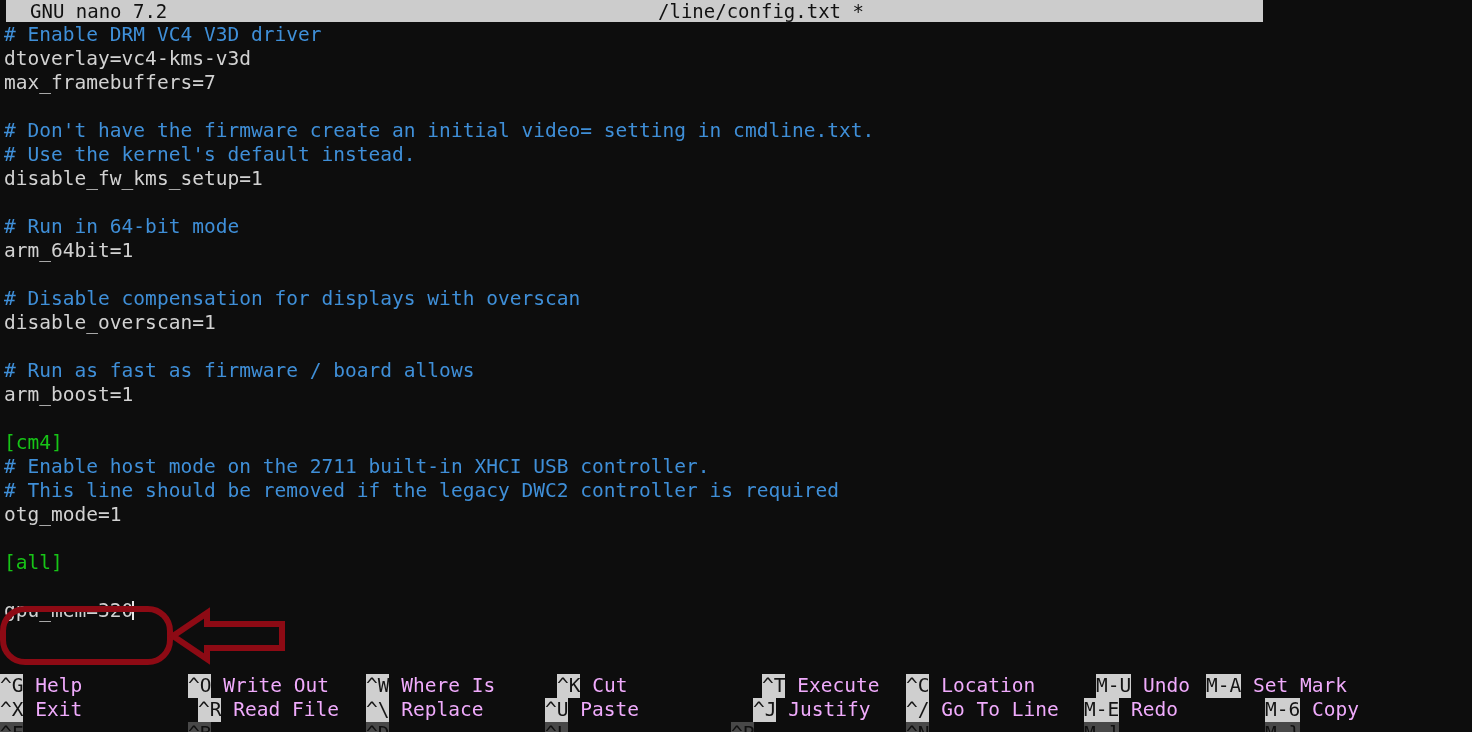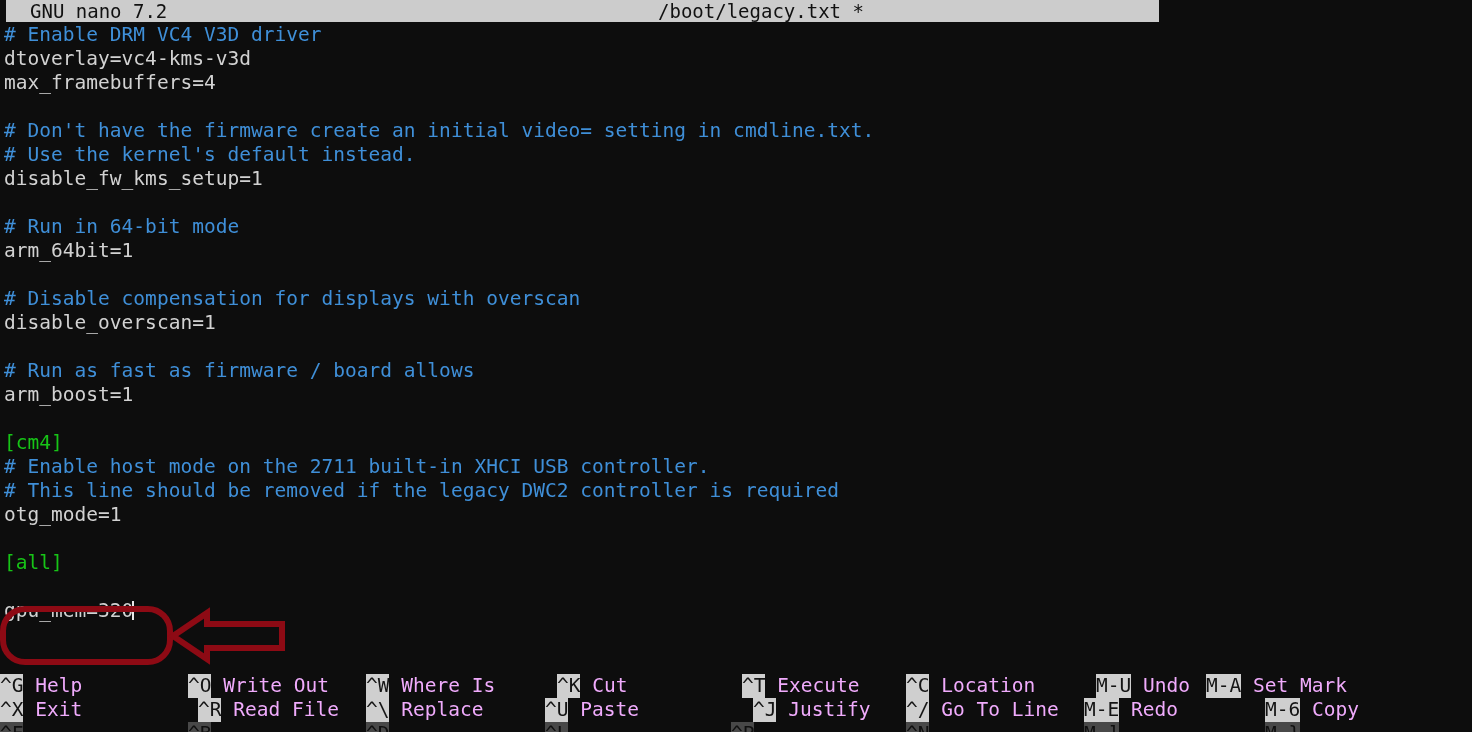--- a/index.html
+++ b/index.html
@@ -15,21 +15,21 @@
   #app {
     position: relative;
     width: 1472px; height: 732px;
     background: #0d0d0d;
   }
 
   
   .titlebar {
     position: absolute;
     left: 6px; top: 0;
-    width: 1153px; height: 22px;
+    width: 1257px; height: 22px;
     background: #cccccc;
     color: #111111;
     font-size: 19px;
     line-height: 22px;
     white-space: pre;
   }
   .titlebar .tb-version {
     position: absolute;
     left: 24px; top: 0;
   }
@@ -108,27 +108,27 @@
     color: #f0abfc;
   }
 </style>
 </head>
 <body>
 
 <div id="app">
 
   <div class="titlebar">
     <span class="tb-version">GNU nano 7.2</span>
-    <span class="tb-file">/boot/legacy.txt *</span>
+    <span class="tb-file">/line/config.txt *</span>
   </div>
 
   <div class="editor" id="editor">
       <div class="line c-comment"># Enable DRM VC4 V3D driver</div>
       <div class="line c-code">dtoverlay=vc4-kms-v3d</div>
-      <div class="line c-code">max_framebuffers=4</div>
+      <div class="line c-code">max_framebuffers=7</div>
       <div class="line c-blank">&nbsp;</div>
       <div class="line c-comment"># Don't have the firmware create an initial video= setting in cmdline.txt.</div>
       <div class="line c-comment"># Use the kernel's default instead.</div>
       <div class="line c-code">disable_fw_kms_setup=1</div>
       <div class="line c-blank">&nbsp;</div>
       <div class="line c-comment"># Run in 64-bit mode</div>
       <div class="line c-code">arm_64bit=1</div>
       <div class="line c-blank">&nbsp;</div>
       <div class="line c-comment"># Disable compensation for displays with overscan</div>
       <div class="line c-code">disable_overscan=1</div>
@@ -152,21 +152,21 @@
 
     <path d="M 173 76 L 207 53 L 207 64 L 282 64 L 282 88 L 207 88 L 207 99 Z" fill="none" stroke="#8d0a14" stroke-width="6" stroke-linejoin="miter"></path>
   </svg>
 
   <div class="statusbar">
     <div class="sb-row r1" id="sbrow1">
         <div class="sb-item" style="left: 0px;"><span class="sb-key">^G</span><span class="sb-label"> Help</span></div>
         <div class="sb-item" style="left: 188px;"><span class="sb-key">^O</span><span class="sb-label"> Write Out</span></div>
         <div class="sb-item" style="left: 366px;"><span class="sb-key">^W</span><span class="sb-label"> Where Is</span></div>
         <div class="sb-item" style="left: 545px; margin-left: 12px;"><span class="sb-key">^K</span><span class="sb-label"> Cut</span></div>
-        <div class="sb-item" style="left: 711px; padding-left: 31px;"><span class="sb-key">^T</span><span class="sb-label"> Execute</span></div>
+        <div class="sb-item" style="left: 731px; padding-left: 31px;"><span class="sb-key">^T</span><span class="sb-label"> Execute</span></div>
         <div class="sb-item" style="left: 906px;"><span class="sb-key">^C</span><span class="sb-label"> Location</span></div>
         <div class="sb-item" style="left: 1084px; margin-left: 12px;"><span class="sb-key">M-U</span><span class="sb-label"> Undo</span></div>
         <div class="sb-item" style="left: 1206px;"><span class="sb-key">M-A</span><span class="sb-label"> Set Mark</span></div>
       </div>
     <div class="sb-row r2" id="sbrow2">
         <div class="sb-item" style="left: 0px;"><span class="sb-key">^X</span><span class="sb-label"> Exit</span></div>
         <div class="sb-item" style="left: 198px;"><span class="sb-key">^R</span><span class="sb-label"> Read File</span></div>
         <div class="sb-item" style="left: 366px;"><span class="sb-key">^\</span><span class="sb-label"> Replace</span></div>
         <div class="sb-item" style="left: 545px;"><span class="sb-key">^U</span><span class="sb-label"> Paste</span></div>
         <div class="sb-item" style="left: 731px; margin-left: 22px;"><span class="sb-key">^J</span><span class="sb-label"> Justify</span></div>

